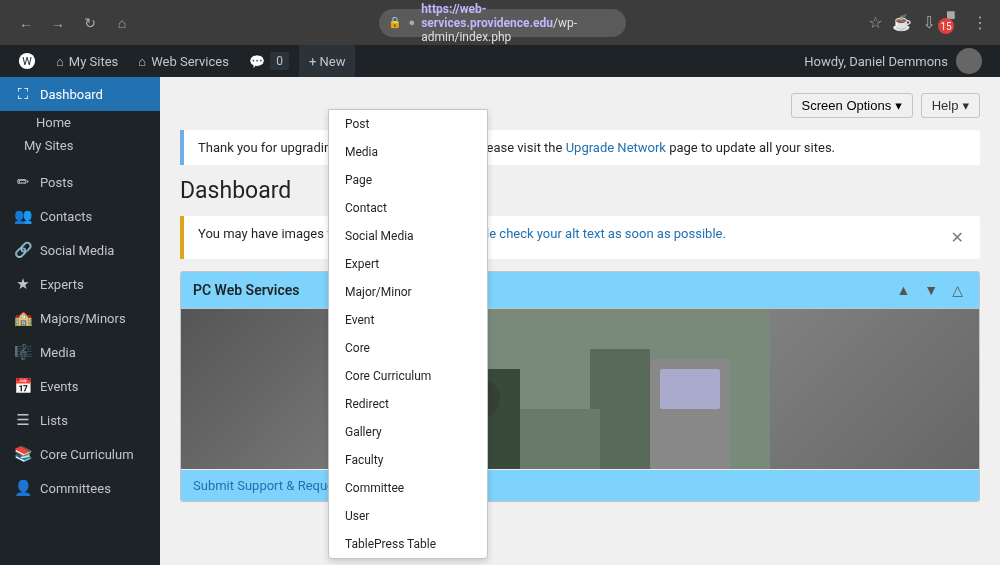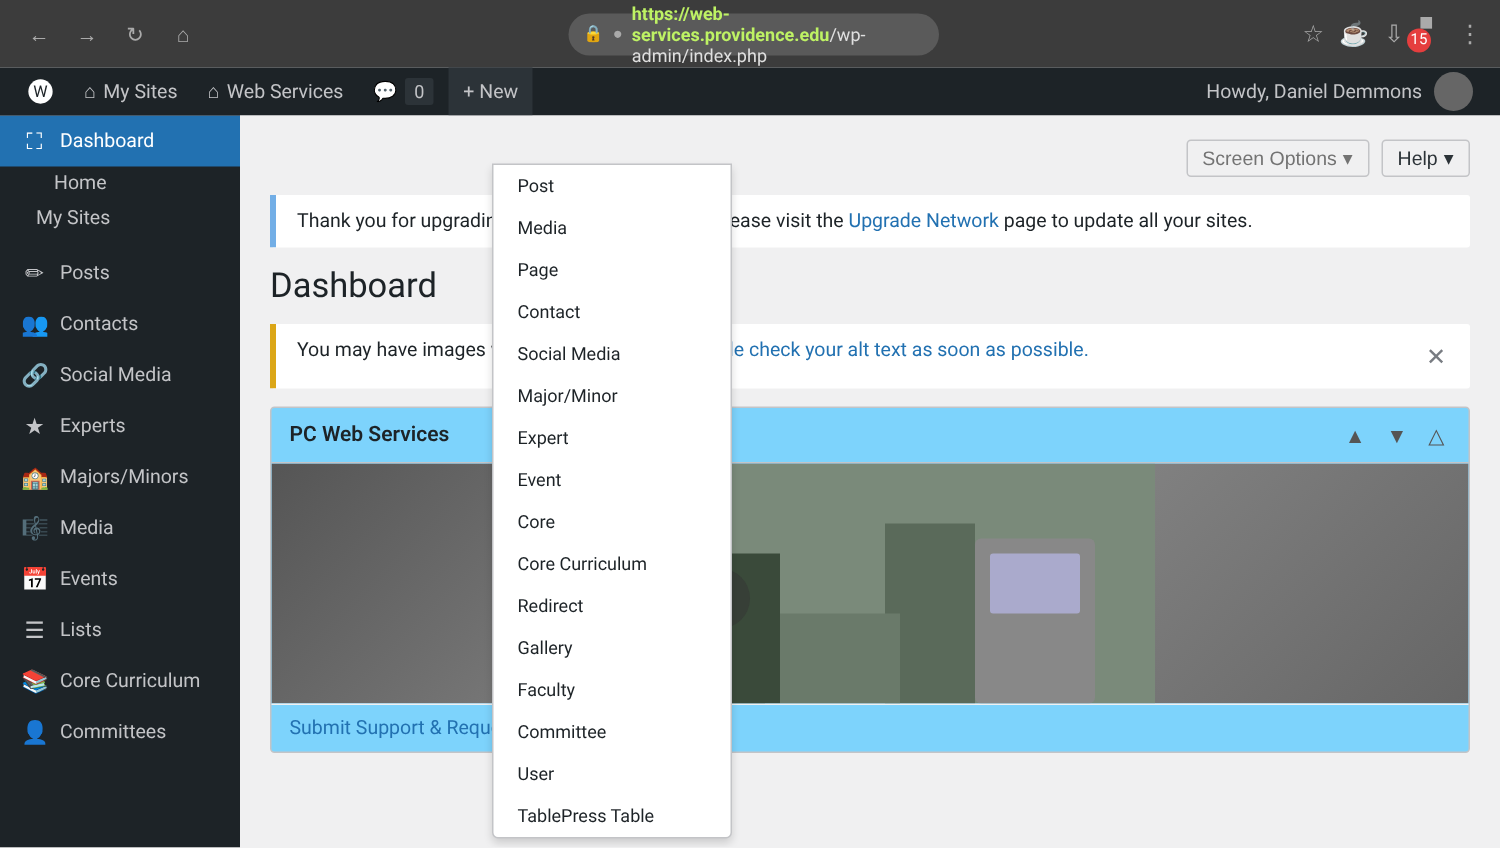--- a/index.html
+++ b/index.html
@@ -5,21 +5,21 @@
     * { margin: 0; padding: 0; box-sizing: border-box; }
     body { font-family: -apple-system, BlinkMacSystemFont, "Segoe UI", Roboto, sans-serif; font-size: 13px; background: #f0f0f1; width: 1000px; height: 565px; overflow: hidden; }
 
     
     .browser-chrome { background: #3c3c3c; height: 45px; display: flex; align-items: center; padding: 0 12px; gap: 8px; }
     .browser-nav-btns { display: flex; gap: 4px; align-items: center; }
     .browser-btn { width: 28px; height: 28px; border-radius: 50%; border: none; background: transparent; color: #aaa; cursor: pointer; display: flex; align-items: center; justify-content: center; font-size: 14px; }
     .browser-addressbar { flex: 1; background: #5a5a5a; border-radius: 20px; height: 28px; display: flex; align-items: center; padding: 0 10px; gap: 6px; color: #fff; font-size: 12px; max-width: 500px; margin: 0 auto; }
     .browser-addressbar .lock-icon { color: #aaa; font-size: 11px; }
     .browser-addressbar .url-text { color: #e0e0e0; font-size: 12px; }
-    .browser-addressbar .url-text strong { color: #bef264; }
+    .browser-addressbar .url-text strong { color: #c4b5fd; }
     .browser-right-icons { display: flex; align-items: center; gap: 10px; color: #aaa; font-size: 16px; }
     .browser-notif { background: #e53e3e; color: #fff; border-radius: 50%; width: 16px; height: 16px; font-size: 10px; display: flex; align-items: center; justify-content: center; position: relative; top: -6px; left: -8px; }
 
     
     .wp-admin-bar { background: #1d2327; height: 32px; display: flex; align-items: center; padding: 0 8px; gap: 0; }
     .wp-admin-bar-item { color: #c3c4c7; padding: 0 10px; height: 32px; display: flex; align-items: center; font-size: 13px; cursor: pointer; gap: 5px; white-space: nowrap; }
     .wp-admin-bar-new { background: #2c3338; color: #c3c4c7; padding: 0 10px; height: 32px; display: flex; align-items: center; font-size: 13px; cursor: pointer; gap: 4px; }
     .admin-bar-right { margin-left: auto; color: #c3c4c7; font-size: 13px; padding: 0 10px; display: flex; align-items: center; gap: 8px; }
     .comments-badge { background: #2c3338; border-radius: 2px; padding: 2px 6px; font-size: 12px; }
 
@@ -31,21 +31,21 @@
     .sidebar-item { color: #c3c4c7; padding: 8px 10px 8px 14px; display: flex; align-items: center; gap: 8px; cursor: pointer; font-size: 13px; white-space: nowrap; }
     .sidebar-item.active { background: #2271b1; color: #fff; }
     .sidebar-item .icon { width: 18px; text-align: center; font-size: 15px; flex-shrink: 0; }
     .sidebar-home { color: #c3c4c7; padding: 4px 10px 4px 24px; font-size: 13px; cursor: pointer; display: block; margin-left: 12px; }
     .sidebar-mysites { color: #c3c4c7; padding: 4px 10px 4px 24px; font-size: 13px; cursor: pointer; display: block; }
     .sidebar-sub { padding: 0 0 8px 0; }
 
     
     .main-content { flex: 1; overflow-y: auto; background: #f0f0f1; padding: 16px 20px; position: relative; }
     .top-bar { display: flex; align-items: center; justify-content: flex-end; margin-bottom: 12px; gap: 8px; }
-    .screen-options-btn { background: #f0f0f1; border: 1px solid #c3c4c7; color: #737373; padding: 4px 10px; border-radius: 3px; cursor: pointer; font-size: 13px; display: flex; align-items: center; gap: 4px; }
+    .screen-options-btn { background: #f0f0f1; border: 1px solid #c3c4c7; color: #000000; padding: 4px 10px; border-radius: 3px; cursor: pointer; font-size: 13px; display: flex; align-items: center; gap: 4px; }
     .help-btn { background: #f0f0f1; border: 1px solid #c3c4c7; color: #2c3338; padding: 4px 10px; border-radius: 3px; cursor: pointer; font-size: 13px; display: flex; align-items: center; gap: 4px; }
     .notice { background: #fff; border-left: 4px solid #72aee6; padding: 10px 14px; margin-bottom: 12px; border-radius: 0 2px 2px 0; font-size: 13px; color: #1d2327; }
     .notice a { color: #2271b1; text-decoration: none; }
     .notice-warning { border-left-color: #dba617; display: flex; align-items: flex-start; justify-content: space-between; }
     .notice-close { color: #787c82; cursor: pointer; font-size: 16px; padding: 2px; }
     .page-title { font-size: 23px; font-weight: 400; color: #1d2327; margin-bottom: 12px; }
     .widget-container { background: #7dd3fc; border: 1px solid #c3c4c7; border-radius: 3px; }
     .widget-header { display: flex; align-items: center; justify-content: space-between; padding: 8px 12px; border-bottom: 1px solid #c3c4c7; font-size: 14px; font-weight: 600; color: #1d2327; }
     .widget-controls { display: flex; gap: 6px; }
     .widget-ctrl-btn { background: none; border: none; cursor: pointer; color: #555; font-size: 14px; padding: 2px 4px; }
@@ -222,22 +222,22 @@
       </div>
       <a class="widget-link">Submit Support &amp; Request Tickets to Web Services</a>
     </div>
 
     <div class="dropdown-menu" style="top: 32px; left: 168px; position: absolute;">
       <div class="dropdown-menu-item">Post</div>
       <div class="dropdown-menu-item">Media</div>
       <div class="dropdown-menu-item">Page</div>
       <div class="dropdown-menu-item">Contact</div>
       <div class="dropdown-menu-item">Social Media</div>
+      <div class="dropdown-menu-item">Expert</div>
       <div class="dropdown-menu-item">Major/Minor</div>
-      <div class="dropdown-menu-item">Expert</div>
       <div class="dropdown-menu-item">Event</div>
       <div class="dropdown-menu-item">Core</div>
       <div class="dropdown-menu-item">Core Curriculum</div>
       <div class="dropdown-menu-item">Redirect</div>
       <div class="dropdown-menu-item">Gallery</div>
       <div class="dropdown-menu-item">Faculty</div>
       <div class="dropdown-menu-item">Committee</div>
       <div class="dropdown-menu-item">User</div>
       <div class="dropdown-menu-item">TablePress Table</div>
     </div>

